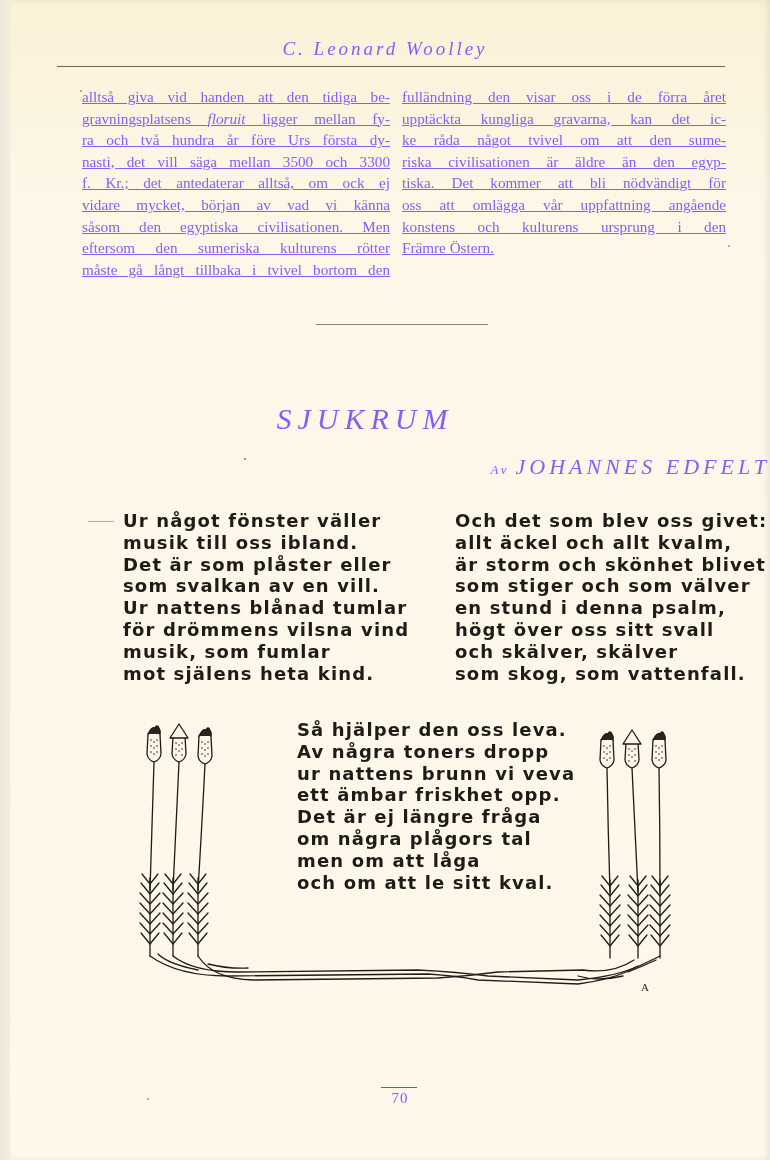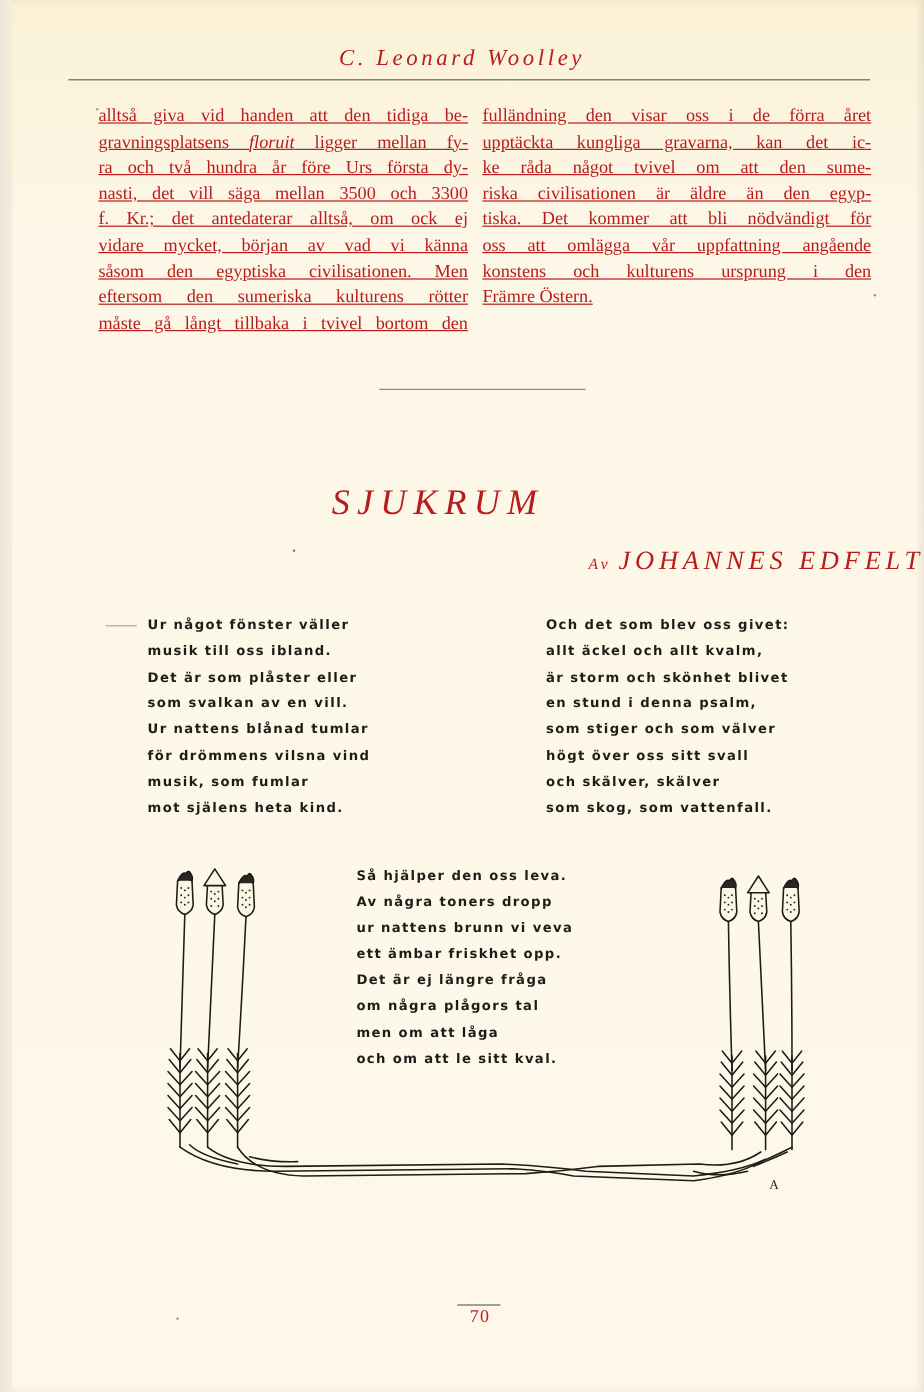--- a/index.html
+++ b/index.html
@@ -9,21 +9,21 @@
   }
   .page {
     position: absolute; left: 10px; top: 0; width: 760px; height: 1160px;
     background: linear-gradient(180deg, #faf1d6 0%, #fdf7e8 18%, #fdf8ea 100%);
     box-shadow: -3px 0 6px rgba(0,0,0,0.08) inset;
   }
   .left-edge {
     position: absolute; left: 0; top: 0; width: 12px; height: 1160px;
     background: linear-gradient(90deg, #ece7da 0%, #f5eedb 100%);
   }
-  .serif { font-family: "Liberation Serif", "DejaVu Serif", serif; color: #b91c1c; }
+  .serif { font-family: "Liberation Serif", "DejaVu Serif", serif; color: #8b5cf6; }
   .sans { font-family: "DejaVu Sans", "Liberation Sans", sans-serif; color: #1e1b18; }
 
   .running-head {
     position: absolute; left: 0; width: 770px; top: 38px; text-align: center;
     font-style: italic; font-size: 19px; letter-spacing: 3px;
   }
   .head-rule {
     position: absolute; left: 57px; top: 66px; width: 668px; height: 1px;
     background: #6b655d;
   }
@@ -47,21 +47,21 @@
   .byline {
     position: absolute; left: 0; width: 770px; top: 454px; text-align: right;
     font-style: italic; font-size: 22px; letter-spacing: 4px;
   }
   .byline .av { font-size: 13px; letter-spacing: 3px; margin-right: 6px; }
   .byline-dot {
     position: absolute; left: 244px; top: 458px; width: 2px; height: 2px;
     background: #7d776f; border-radius: 50%;
   }
   .stanza {
-    position: absolute; font-size: 11px; line-height: 21.8px; letter-spacing: 1.15px;
+    position: absolute; font-size: 18px; line-height: 21.8px; letter-spacing: 1.15px;
     font-weight: bold;
   }
   .stanza .ln { display: block; white-space: nowrap; }
   .stanza-1 { left: 123px; top: 510px; }
   .stanza-2 { left: 455px; top: 510px; }
   .stanza-3 { left: 297px; top: 719px; }
   .stray-dash {
     position: absolute; left: 88px; top: 521px; width: 26px; height: 1px;
     background: #b0a99e;
   }
@@ -125,22 +125,22 @@
   <span class="ln">Ur nattens blånad tumlar</span>
   <span class="ln">för drömmens vilsna vind</span>
   <span class="ln">musik, som fumlar</span>
   <span class="ln">mot själens heta kind.</span>
 </div>
 
 <div class="stanza stanza-2 sans">
   <span class="ln">Och det som blev oss givet:</span>
   <span class="ln">allt äckel och allt kvalm,</span>
   <span class="ln">är storm och skönhet blivet</span>
+  <span class="ln">som stiger och som välver</span>
   <span class="ln">en stund i denna psalm,</span>
-  <span class="ln">som stiger och som välver</span>
   <span class="ln">högt över oss sitt svall</span>
   <span class="ln">och skälver, skälver</span>
   <span class="ln">som skog, som vattenfall.</span>
 </div>
 
 <div class="stanza stanza-3 sans">
   <span class="ln">Så hjälper den oss leva.</span>
   <span class="ln">Av några toners dropp</span>
   <span class="ln">ur nattens brunn vi veva</span>
   <span class="ln">ett ämbar friskhet opp.</span>

